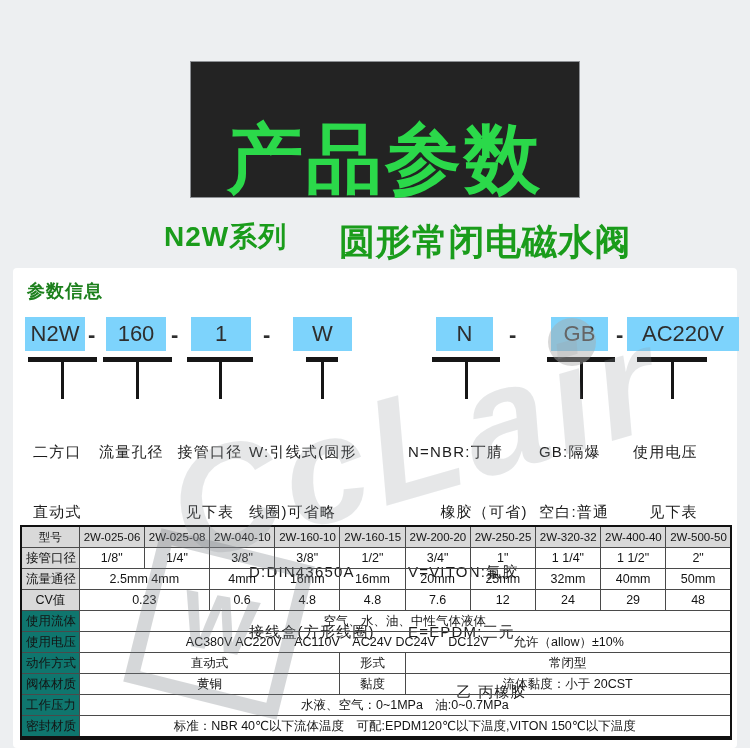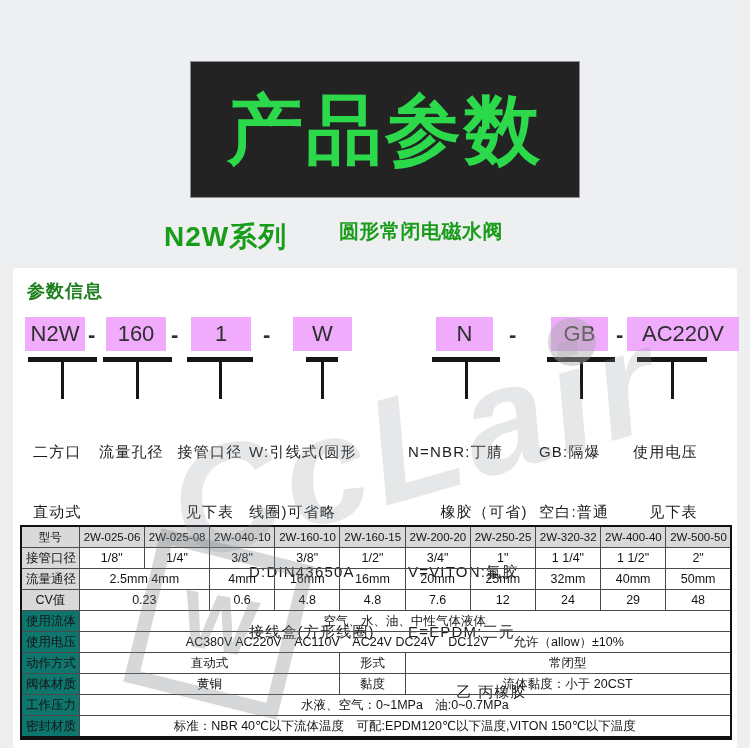--- a/index.html
+++ b/index.html
@@ -1,33 +1,33 @@
 <!DOCTYPE html>
 <html><head>
 <meta charset="utf-8">
 <style>
   html,body{margin:0;padding:0;}
   body{font-family:"Liberation Sans","DejaVu Sans",sans-serif;}
   #stage{position:relative;width:750px;height:748px;background:#edeff1;overflow:hidden;}
 
   
   .banner{position:absolute;left:190px;top:61px;width:388px;height:135px;background:#232323;
-          border:1px solid #8d9094;display:flex;align-items:center;justify-content:center;}
+          border:1px solid #8d9094;display:flex;align-items:flex-end;justify-content:center;}
   .banner-title{color:#2bd94a;font-size:76px;font-weight:bold;letter-spacing:3px;line-height:1;}
 
   
   .subtitle-series{position:absolute;left:164px;top:218px;color:#1a9c1b;font-size:28px;font-weight:bold;letter-spacing:1px;}
-  .subtitle-product{position:absolute;left:339px;top:218px;color:#1a9c1b;font-size:20px;font-weight:bold;letter-spacing:0.5px;}
+  .subtitle-product{position:absolute;left:339px;top:218px;color:#1a9c1b;font-size:36px;font-weight:bold;letter-spacing:0.5px;}
 
   
   .panel{position:absolute;left:13px;top:268px;width:724px;height:480px;background:#ffffff;border-radius:4px;}
   .panel-heading{position:absolute;left:27px;top:279px;color:#1d801d;font-size:18px;font-weight:bold;letter-spacing:1px;}
 
   
-  .seg{position:absolute;top:317px;height:34px;background:#f0abfc;color:#2e2e2e;
+  .seg{position:absolute;top:317px;height:34px;background:#7dd3fc;color:#2e2e2e;
        display:flex;align-items:center;justify-content:center;font-size:22px;}
   .dash{position:absolute;top:322px;color:#2e2e2e;font-size:22px;font-weight:bold;}
   .tbar{position:absolute;top:357px;height:5px;background:#161616;}
   .tstem{position:absolute;top:362px;width:3px;height:37px;background:#161616;}
 
   
   .ann{position:absolute;top:402px;color:#1c1c1c;font-size:15px;line-height:20px;letter-spacing:1.2px;white-space:pre;}
   .ann.center{text-align:center;}
 
   

